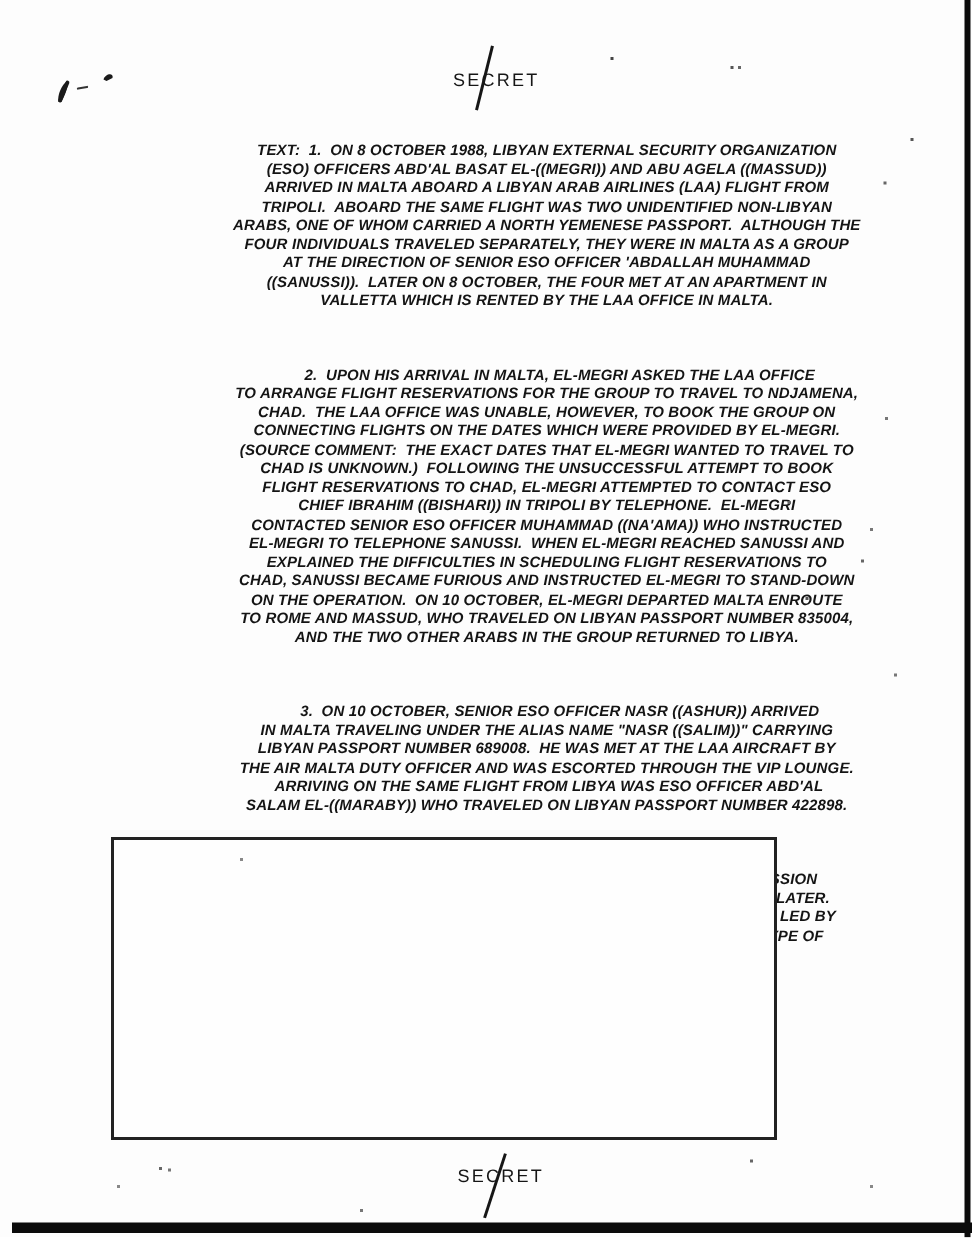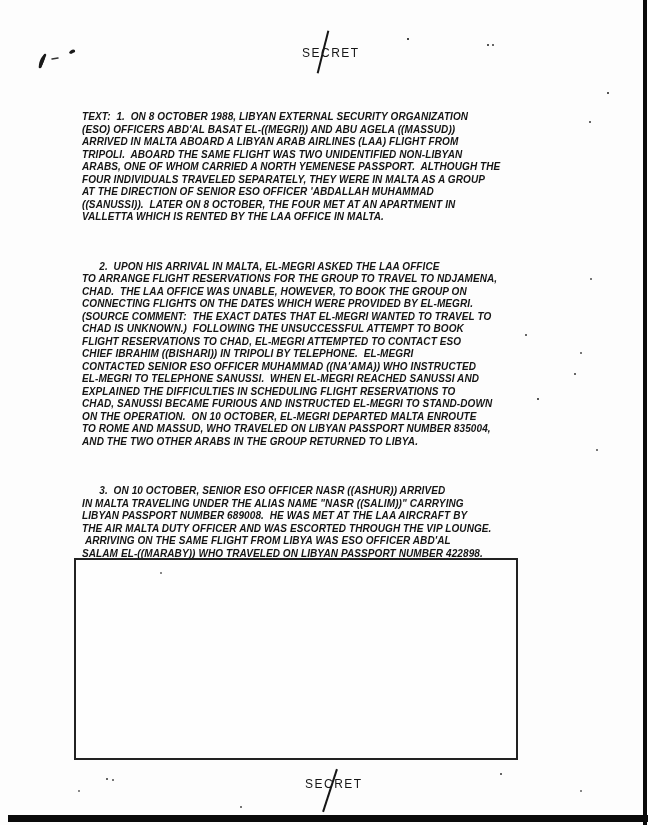--- a/index.html
+++ b/index.html
@@ -2,20 +2,21 @@
 <html><head>
 <meta charset="utf-8">
 <style>
   html,body{margin:0;padding:0;background:#ffffff;}
   .page{
     position:relative;
     width:648px;height:825px;
     background:#fdfdfd;
     overflow:hidden;
     font-family:"Liberation Sans", sans-serif;
+    text-align:center;
   }
   
   .edge-right{
     position:absolute;left:643px;top:0;width:4px;height:825px;
     background:#0b0b0b;
   }
   .edge-bottom{
     position:absolute;left:8px;top:815px;width:640px;height:7px;
     background:#0b0b0b;
   }
@@ -32,21 +33,21 @@
     background:#161616;
     transform-origin:center center;
   }
   .stamp-top{left:302px;top:47px;}
   .stamp-top .slash{left:20px;top:-17px;height:44px;transform:rotate(14deg);}
   .stamp-bottom{left:305px;top:778px;}
   .stamp-bottom .slash{left:24px;top:-10px;height:45px;transform:rotate(18deg);}
   
   .doc-text{
     position:absolute;
-    left:82px;top:86px;width:565px;
+    left:82px;top:70px;width:565px;
     font:italic 700 10px/12.5px "Liberation Sans", sans-serif;
     letter-spacing:0.1px;
     color:#141414;
     white-space:pre-wrap;
   }
   .doc-text p{margin:0 0 12px 0;}
   
   .redaction-box{
     position:absolute;
     left:74px;top:558px;width:440px;height:198px;

